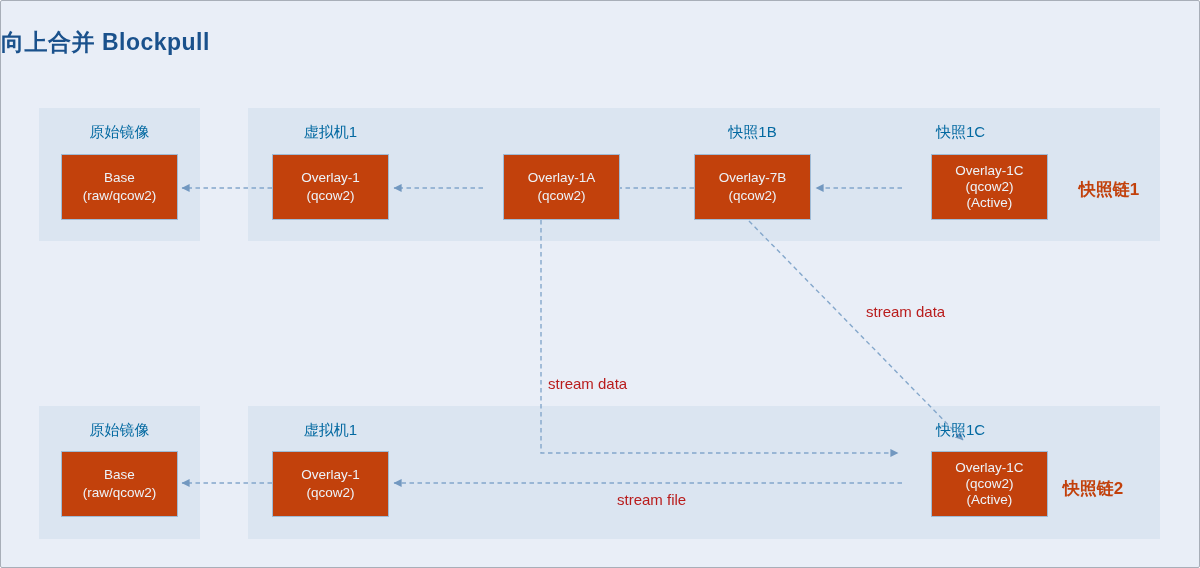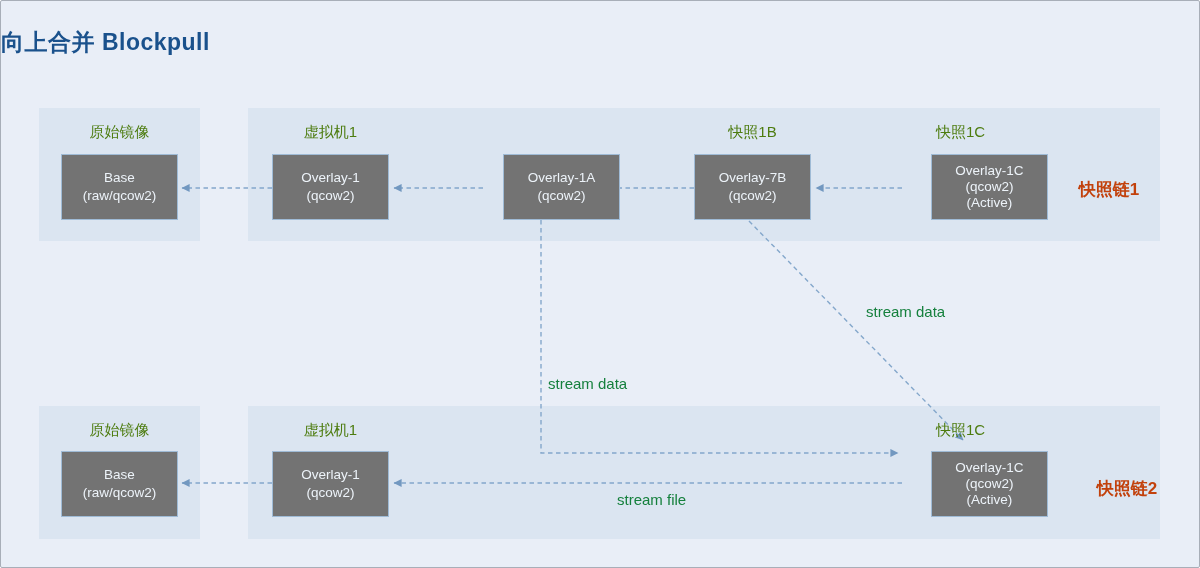--- a/index.html
+++ b/index.html
@@ -22,41 +22,41 @@
     position:absolute;
     background:#dbe5f1;
   }
   .connectors{
     position:absolute;left:0;top:0;width:1200px;height:568px;
     pointer-events:none;
   }
   .node-label{
     position:absolute;width:157px;
     text-align:center;
-    font-size:15px;color:#4d7c0f;
+    font-size:15px;color:#0369a1;
   }
   .node-box{
     position:absolute;width:117px;height:66px;
-    background:#737373;
+    background:#c2410c;
     border:1px solid #9fbbd6;
     box-sizing:border-box;
     display:flex;flex-direction:column;justify-content:center;align-items:center;
     color:#edf3f9;
     font-size:13.5px;line-height:18px;
     text-align:center;
   }
   .node-box.lines3{line-height:16px;margin-left:29px;}
   .chain-label{
     position:absolute;width:140px;
     text-align:center;
     font-size:17px;font-weight:700;color:#c2410c;
   }
   .annot{
     position:absolute;
-    font-size:15px;color:#15803d;
+    font-size:15px;color:#b91c1c;
     white-space:nowrap;
   }
 </style>
 </head>
 <body>
 
 <div class="stage">
 
   <div class="title">向上合并 Blockpull</div>
 
@@ -127,19 +127,19 @@
     <span>(qcow2)</span>
   </div>
 
   <div class="node-label" style="left:881px;top:420px">快照1C</div>
   <div class="node-box lines3" style="left:901px;top:450px">
     <span>Overlay-1C</span>
     <span>(qcow2)</span>
     <span>(Active)</span>
   </div>
 
-  <div class="chain-label" style="left:1056px;top:476px">快照链2</div>
+  <div class="chain-label" style="left:1022px;top:476px">快照链2</div>
 
   <div class="annot" style="left:547px;top:374px">stream data</div>
   <div class="annot" style="left:865px;top:302px">stream data</div>
   <div class="annot" style="left:616px;top:490px">stream file</div>
 
 </div>
 
 </body></html>

